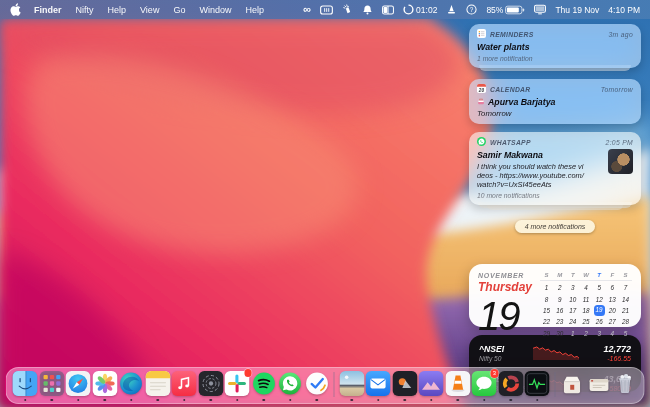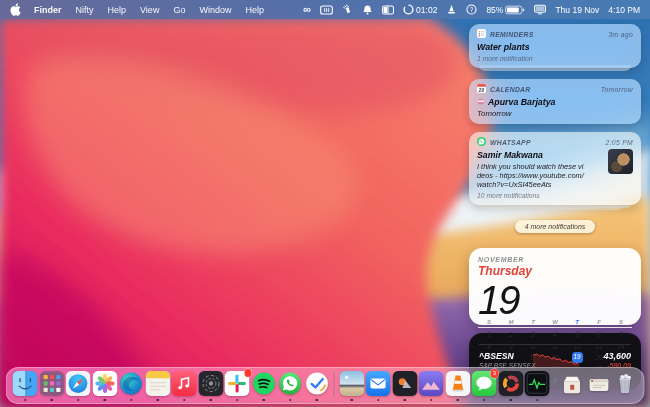--- a/index.html
+++ b/index.html
@@ -45,22 +45,22 @@
       linear-gradient(135deg,#3a3f4c,#1f2128);}
   .stack-edge{height:6px;border-radius:0 0 9px 9px;margin:-3px auto 0;position:relative;z-index:1;
     background:rgba(235,242,250,.55);backdrop-filter:blur(8px);}
   .stack-edge.light{background:rgba(250,246,236,.6);}
   .gap8{height:8px;}
   .pill{display:block;width:max-content;margin:10px auto 0;background:rgba(253,245,222,.92);
     color:#45403a;font-size:7px;padding:3px 10px;border-radius:9px;
     box-shadow:0 1px 3px rgba(0,0,0,.28);}
 
   
-  .cal-widget{margin-top:15px;background:rgba(255,255,255,.97);border-radius:13px;height:77px;
-    box-sizing:border-box;display:flex;padding:8px 9px;box-shadow:0 5px 14px rgba(0,0,0,.25);flex-direction:column;}
+  .cal-widget{margin-top:31px;background:rgba(255,255,255,.97);border-radius:13px;height:63px;
+    box-sizing:border-box;display:flex;padding:8px 9px;box-shadow:0 5px 14px rgba(0,0,0,.25);}
   .cal-left{width:62px;flex:0 0 auto;}
   .cal-month{font-size:7px;font-weight:bold;color:#8e8e93;letter-spacing:.7px;}
   .cal-weekday{font-size:12px;font-weight:bold;color:#e3413a;margin-top:1px;}
   .cal-day{font-size:40px;font-weight:300;color:#141414;line-height:.95;letter-spacing:-2px;margin-top:3px;}
   .cal-right{flex:1;display:flex;flex-direction:column;}
   .cal-head{display:grid;grid-template-columns:repeat(7,1fr);font-size:6px;font-weight:bold;
     color:#9a9aa0;text-align:center;padding-bottom:2px;border-bottom:1px solid #e7e7ea;}
   .cal-head .hl{color:#3478f6;}
   .cal-grid{display:grid;grid-template-columns:repeat(7,1fr);grid-auto-rows:11.3px;
     font-size:6.3px;color:#2c2c2e;text-align:center;align-items:center;margin-top:1px;}
@@ -368,20 +368,34 @@
           <span class="cal-cell muted">1</span>
           <span class="cal-cell muted">2</span>
           <span class="cal-cell muted">3</span>
           <span class="cal-cell muted">4</span>
           <span class="cal-cell muted">5</span>
         </div>
     </div>
   </div>
 
   <div class="stocks-widget">
+      <div class="stock-row">
+        <div class="stock-names">
+          <div class="stock-symbol">^NSEI</div>
+          <div class="stock-name">Nifty 50</div>
+        </div>
+        <div><svg class="spark" viewBox="0 0 48 20" preserveAspectRatio="none">
+            <path d="M0 7L4 5.5 7 8 10 6.5 13 9 16 8 19 11 22 9.5 25 12 28 11 31 14 34 12.5 37 15 40 14 43 17 46 16 48 18L48 20 0 20Z" fill="rgba(255,69,58,.22)"></path>
+            <path d="M0 7L4 5.5 7 8 10 6.5 13 9 16 8 19 11 22 9.5 25 12 28 11 31 14 34 12.5 37 15 40 14 43 17 46 16 48 18" fill="none" stroke="#ff453a" stroke-width="1"></path>
+          </svg></div>
+        <div class="stock-prices">
+          <div class="stock-price">12,772</div>
+          <div class="stock-change">-166.55</div>
+        </div>
+      </div>
       <div class="stock-divider"></div>
       <div class="stock-row">
         <div class="stock-names">
           <div class="stock-symbol">^BSESN</div>
           <div class="stock-name">S&amp;P BSE SENSEX</div>
         </div>
         <div><svg class="spark" viewBox="0 0 48 20" preserveAspectRatio="none">
             <path d="M0 7L4 5.5 7 8 10 6.5 13 9 16 8 19 11 22 9.5 25 12 28 11 31 14 34 12.5 37 15 40 14 43 17 46 16 48 18L48 20 0 20Z" fill="rgba(255,69,58,.22)"></path>
             <path d="M0 7L4 5.5 7 8 10 6.5 13 9 16 8 19 11 22 9.5 25 12 28 11 31 14 34 12.5 37 15 40 14 43 17 46 16 48 18" fill="none" stroke="#ff453a" stroke-width="1"></path>
           </svg></div>

